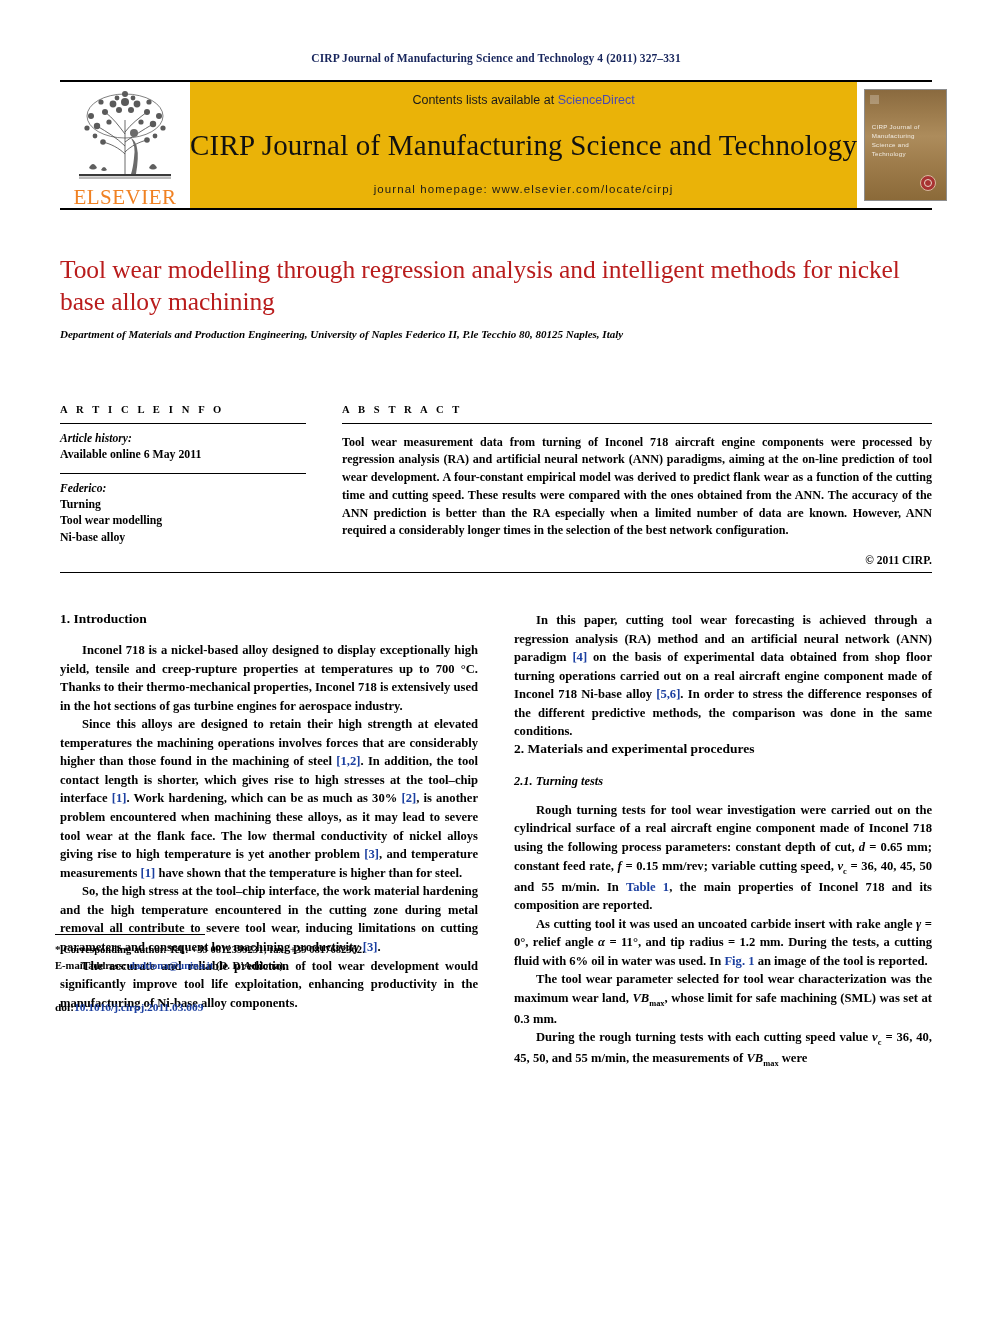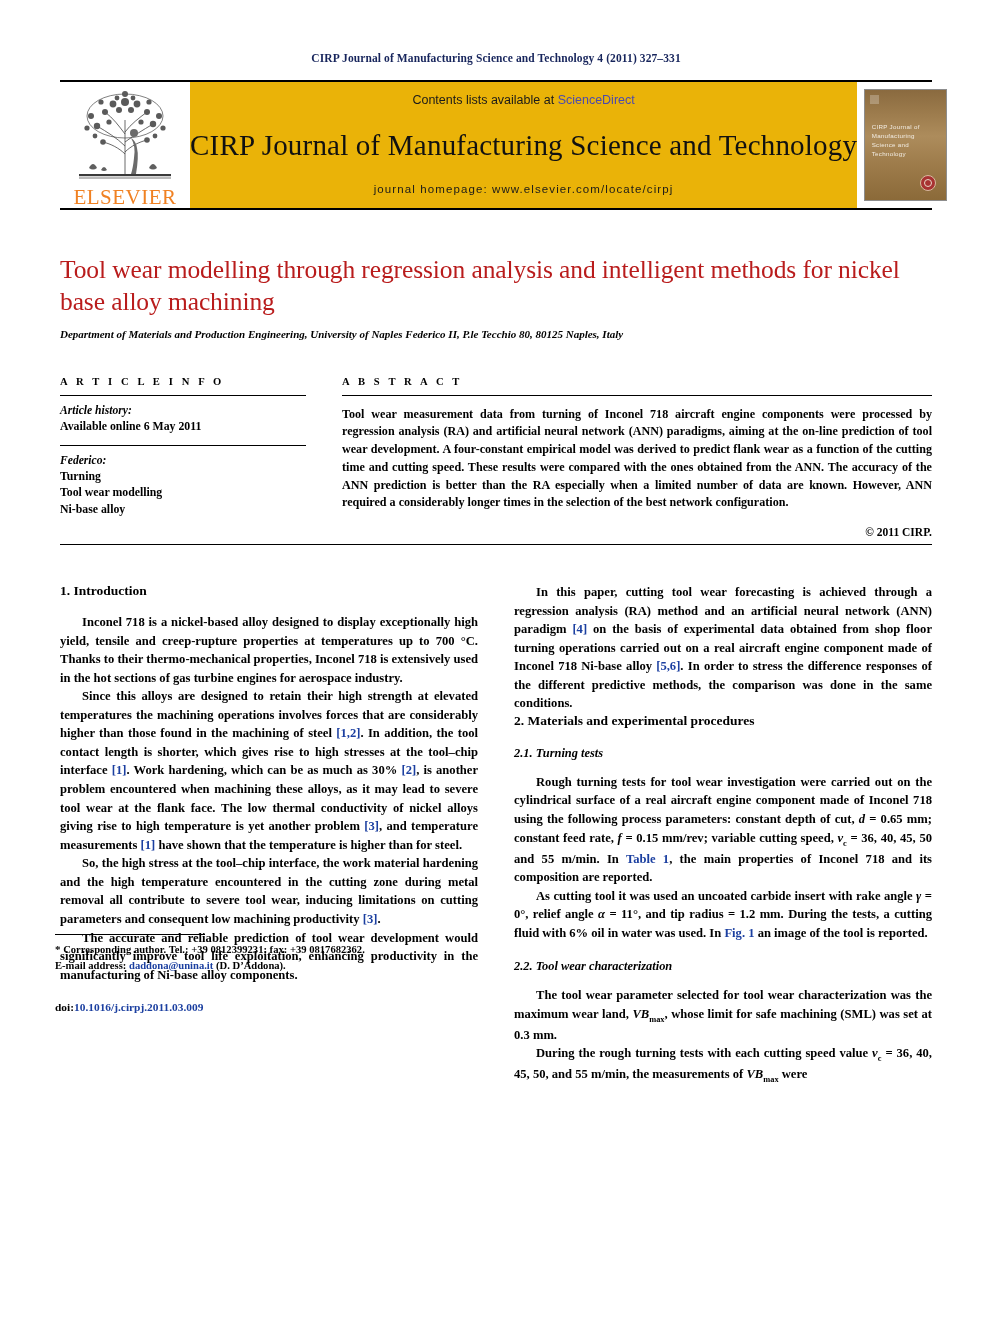--- a/index.html
+++ b/index.html
@@ -191,20 +191,21 @@
     padding-left: 12px;
     box-sizing: border-box;
   }
   .sec-label {
     font-family: "Liberation Serif", serif;
     font-weight: bold;
     font-size: 10.6px;
     letter-spacing: 3.1px;
     color: #000;
     margin-bottom: 8px;
+    margin-top: 28px;
   }
   .hr-thin { border-top: 1.3px solid #000; }
   .info-group { padding-top: 8px; padding-bottom: 10px; }
   .info-head {
     font-style: italic;
     font-weight: bold;
     font-size: 11.6px;
     margin-bottom: 1px;
   }
   .info-line {
@@ -421,21 +422,20 @@
     <div class="bcol">
       <p class="para"><span>In this paper, cutting tool wear forecasting is achieved through a regression analysis (RA) method and an artificial neural network (ANN) paradigm </span><span class="ref">[4]</span><span> on the basis of experimental data obtained from shop floor turning operations carried out on a real aircraft engine component made of Inconel 718 Ni-base alloy </span><span class="ref">[5,6]</span><span>. In order to stress the difference responses of the different predictive methods, the comparison was done in the same conditions.</span></p>
 
       <h2 class="sec spacer-top">2.  Materials and experimental procedures</h2>
       <h3 class="subsec">2.1.  Turning tests</h3>
 
       <p class="para"><span>Rough turning tests for tool wear investigation were carried out on the cylindrical surface of a real aircraft engine component made of Inconel 718 using the following process parameters: constant depth of cut, </span><span class="ital">d</span><span> = 0.65 mm; constant feed rate, </span><span class="ital">f</span><span> = 0.15 mm/rev; variable cutting speed, </span><span class="ital">v</span><sub class="sm">c</sub><span> = 36, 40, 45, 50 and 55 m/min. In </span><span class="ref">Table 1</span><span>, the main properties of Inconel 718 and its composition are reported.</span></p>
 
       <p class="para"><span>As cutting tool it was used an uncoated carbide insert with rake angle </span><span class="ital">γ</span><span> = 0°, relief angle </span><span class="ital">α</span><span> = 11°, and tip radius = 1.2 mm. During the tests, a cutting fluid with 6% oil in water was used. In </span><span class="ref">Fig. 1</span><span> an image of the tool is reported.</span></p>
 
-      <h3 class="subsec">2.2.  Tool wear characterization</h3>
 
       <p class="para"><span>The tool wear parameter selected for tool wear characterization was the maximum wear land, </span><span class="ital">VB</span><sub class="sm">max</sub><span>, whose limit for safe machining (SML) was set at 0.3 mm.</span></p>
 
       <p class="para"><span>During the rough turning tests with each cutting speed value </span><span class="ital">v</span><sub class="sm">c</sub><span> = 36, 40, 45, 50, and 55 m/min, the measurements of </span><span class="ital">VB</span><sub class="sm">max</sub><span> were</span></p>
     </div>
   </div>
 
   <div class="footnote-area">
     <div class="fn-rule"></div>
     <div class="fn-line">

